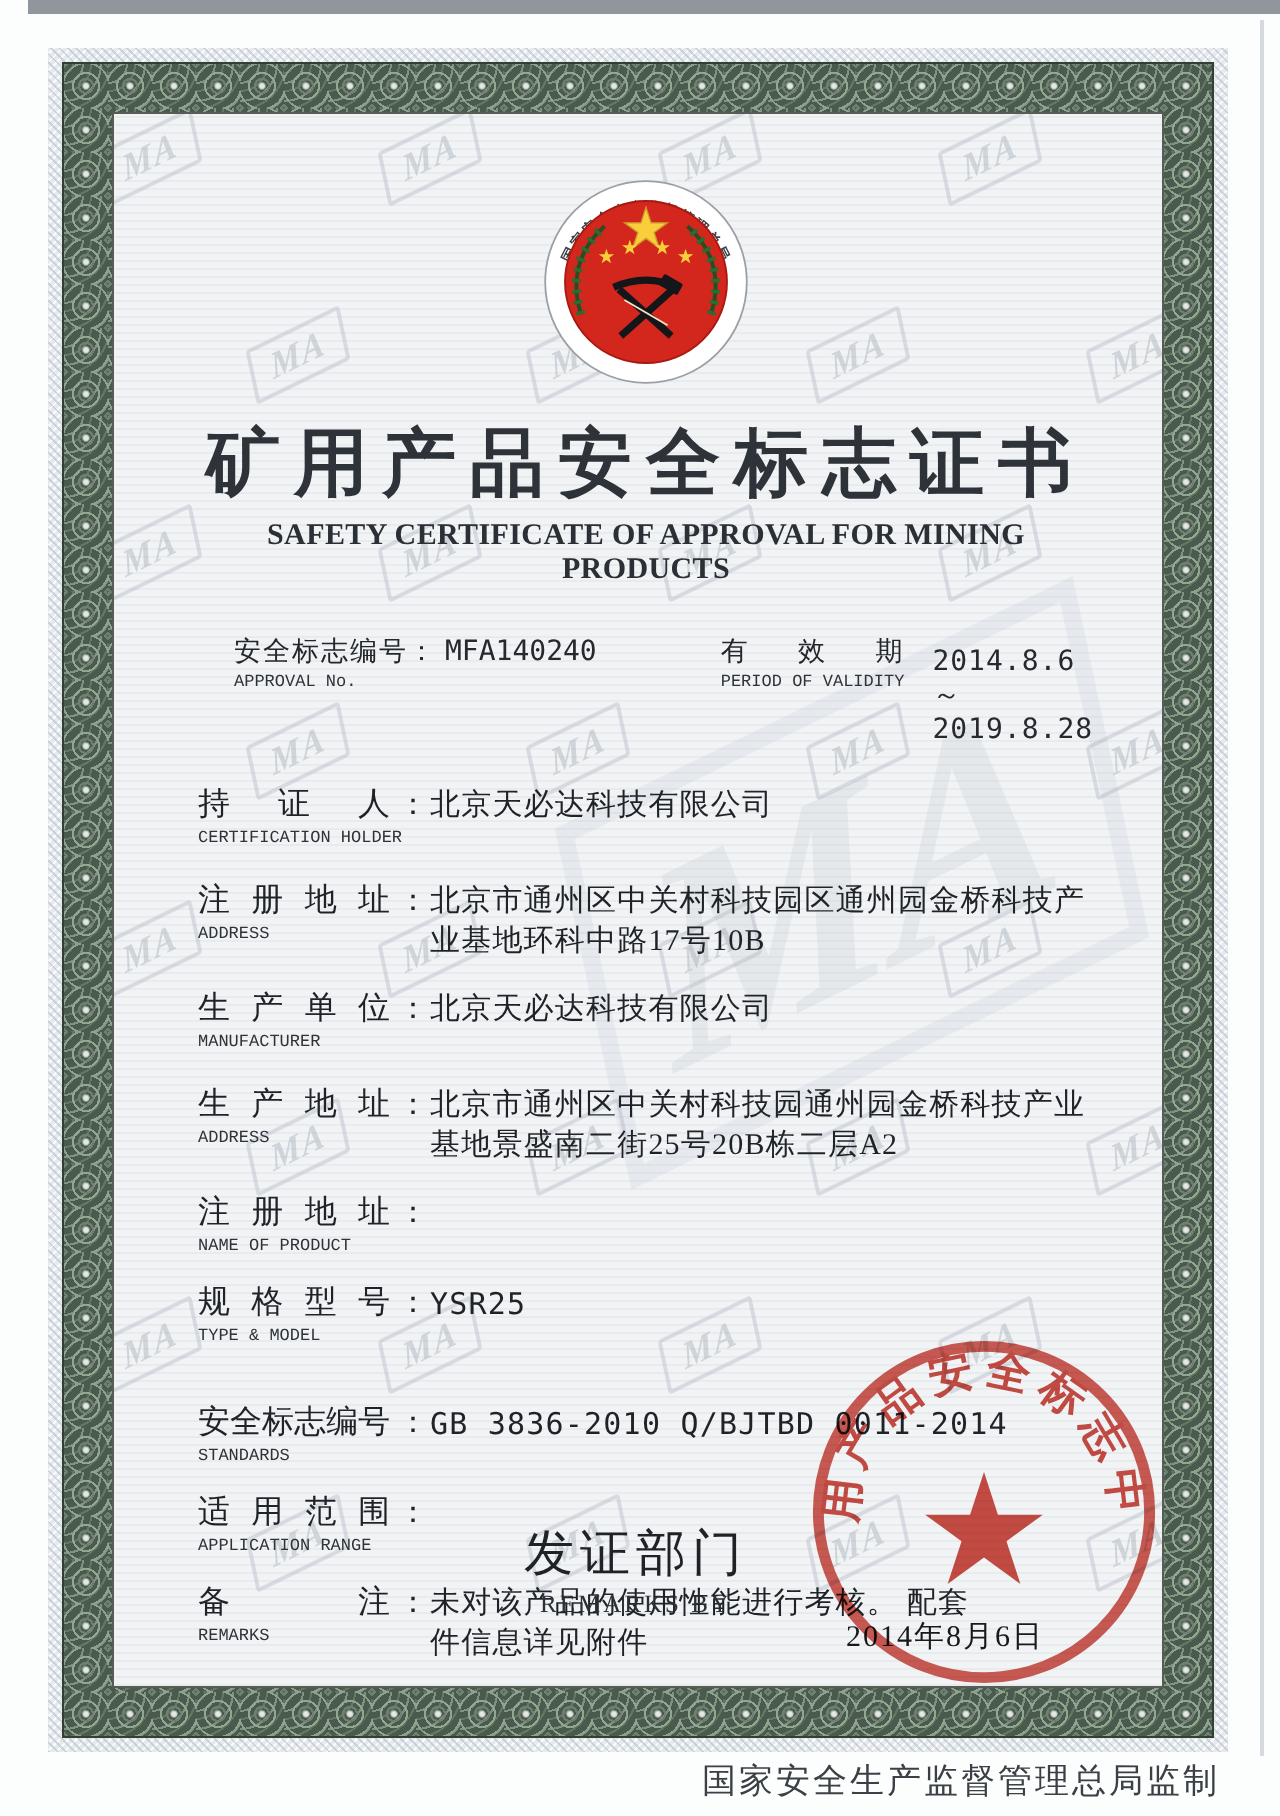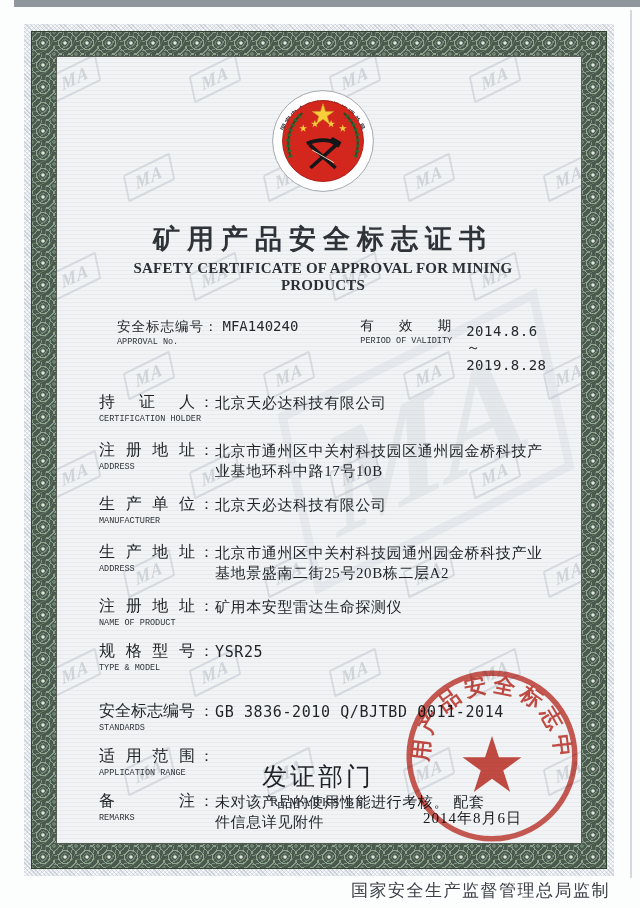--- a/index.html
+++ b/index.html
@@ -55,22 +55,22 @@
     padding:0 26px; pointer-events:none;
   }
 
   .cert-body { position:absolute; inset:0; z-index:1; padding:0 34px 0 42px; }
 
   
   .emblem-wrap { margin:30px auto 0; width:108px; height:108px; }
 
   
   .title-zh {
-    margin-top:26px; text-align:center;
-    font-size:27px; font-weight:700; letter-spacing:7px;
+    margin-top:12px; text-align:center;
+    font-size:37px; font-weight:700; letter-spacing:7px;
     color:#2e3339; font-family:"Liberation Serif", serif;
   }
   .title-en {
     margin-top:3px; text-align:center;
     font-size:15px; font-weight:700; letter-spacing:.2px; color:#2b3036;
   }
 
   
   .approval-row { margin-top:23px; display:flex; align-items:flex-start; }
   .lbl-zh { font-size:15px; color:#23272b; letter-spacing:1px; white-space:nowrap; }
@@ -246,21 +246,20 @@
               <div class="colon">：</div>
               <div class="fval">北京市通州区中关村科技园通州园金桥科技产业基地景盛南二街25号20B栋二层A2</div>
             </div>
 
             <div class="frow mb-xs">
               <div class="cell-label">
                   <span class="zh-j">注册地址</span>
                 <div class="lbl-en">NAME OF PRODUCT</div>
                 </div>
               <div class="colon">：</div>
-              <div class="fval">矿用本安型雷达生命探测仪</div>
             </div>
 
             <div class="frow">
               <div class="cell-label">
                   <span class="zh-j">规格型号</span>
                 <div class="lbl-en">TYPE &amp; MODEL</div>
                 </div>
               <div class="colon">：</div>
               <div class="fval mono-val" style="font-size:15px;">YSR25</div>
             </div>

